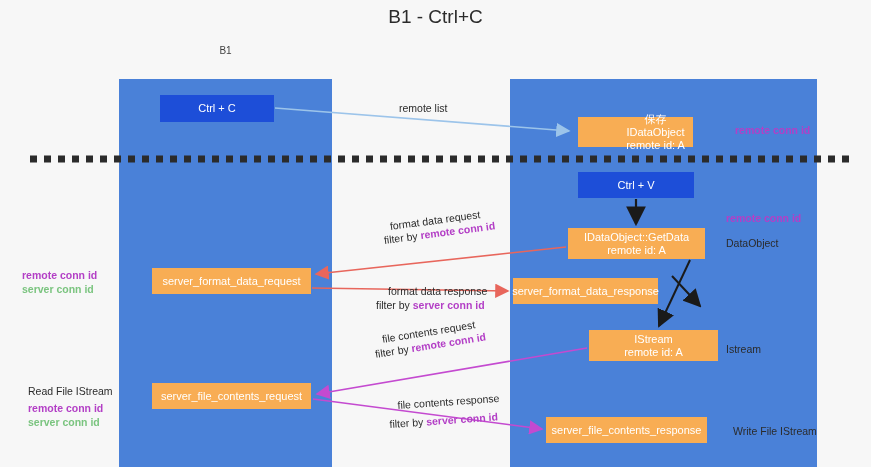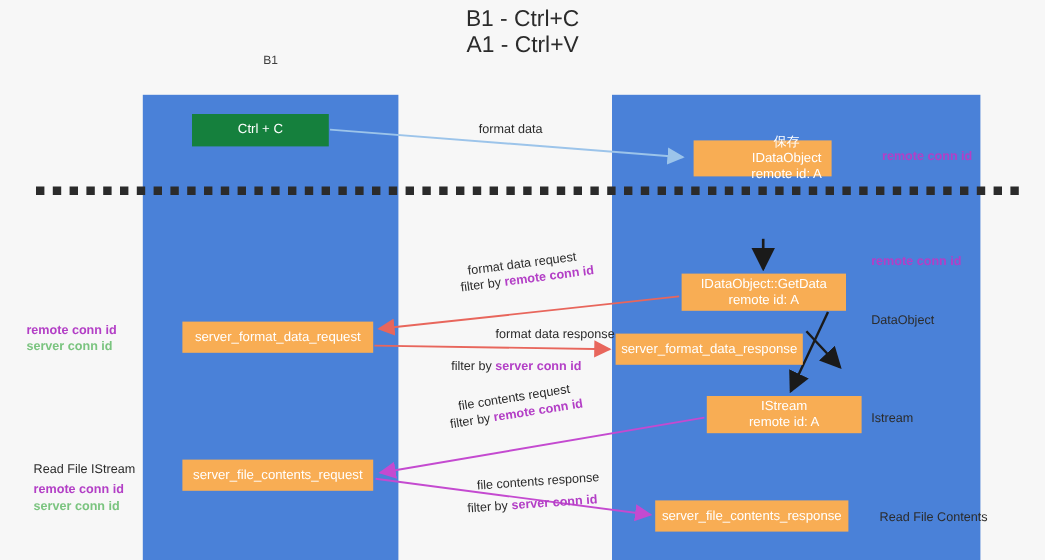--- a/index.html
+++ b/index.html
@@ -27,77 +27,76 @@
 
   
   #title{position:absolute;left:0;top:6px;width:871px;text-align:center;
          font-size:19px;line-height:21px;color:#2b2b2b;}
   #title span{display:block;}
 
   
   .box{position:absolute;display:flex;align-items:center;justify-content:center;
        text-align:center;color:#ffffff;font-size:11px;line-height:13px;
        box-sizing:border-box;padding:2px 4px;}
-  .box.green{background:#15803d;}
+  .box.green{background:#1d4ed8;}
   .box.orange{background:#f8ad54;}
   .box .two{display:block;}
 
   #box-ctrlc{left:160px;top:95px;width:114px;height:27px;}
   #box-save-ido{left:578px;top:117px;width:115px;height:30px;padding-left:44px;}
   #box-ctrlv{left:578px;top:172px;width:116px;height:26px;}
   #box-getdata{left:568px;top:228px;width:137px;height:31px;text-align:center;}
   #box-sfdreq{left:152px;top:268px;width:159px;height:26px;justify-content:center;}
-  #box-sfdresp{left:513px;top:278px;width:156px;height:26px;}
+  #box-sfdresp{left:513px;top:278px;width:145px;height:26px;}
   #box-istream{left:589px;top:330px;width:129px;height:31px;}
   #box-sfcreq{left:152px;top:383px;width:159px;height:26px;}
   #box-sfcresp{left:546px;top:417px;width:161px;height:26px;}
 
   
   .ann{position:absolute;font-size:10.5px;line-height:14px;}
   .purple{color:#b33fc6;font-weight:bold;}
   .green-t{color:#7ac47f;font-weight:bold;}
   .plain{color:#2b2b2b;}
 
   #ann-remote1{left:735px;top:123px;}
   #ann-remote2{left:726px;top:211px;}
-  #ann-dataobject{left:726px;top:236px;margin-top:24px;}
+  #ann-dataobject{left:726px;top:236px;}
   #ann-istream{left:726px;top:342px;}
   #ann-write{left:733px;top:424px;}
 
   #ann-left1{left:22px;top:268px;}
   #ann-read{left:28px;top:384px;}
   #ann-left2{left:28px;top:401px;}
 
   
   .elabel{position:absolute;font-size:10.5px;line-height:14px;color:#2b2b2b;white-space:nowrap;}
   #el-formatlist{left:399px;top:101px;}
 
   #el-fdreq{left:389px;top:219px;transform:rotate(-7.5deg);transform-origin:left top;}
   #el-fdreq2{left:383px;top:233px;transform:rotate(-7.5deg);transform-origin:left top;}
 
-  #el-fdresp{left:388px;top:272px;margin-left:25px;}
+  #el-fdresp{left:388px;top:284px;}
   #el-fdresp2{left:376px;top:298px;}
 
   #el-fcreq{left:381px;top:332px;transform:rotate(-9deg);transform-origin:left top;}
   #el-fcreq2{left:374px;top:347px;transform:rotate(-9deg);transform-origin:left top;}
 
   #el-fcresp{left:397px;top:398px;transform:rotate(-4deg);transform-origin:left top;}
   #el-fcresp2{left:389px;top:417px;transform:rotate(-4deg);transform-origin:left top;}
 
   
   #wires{position:absolute;left:0;top:0;width:871px;height:467px;pointer-events:none;}
 </style>
 </head>
 <body>
 
 <div id="stage">
 
   <div id="title">
     <span>B1 - Ctrl+C</span>
-    <span>A1 - Ctrl+V</span>
   </div>
 
   <div class="lane" id="lane-b1"></div>
   <div class="lane" id="lane-a1"></div>
 
   <div class="lane-head" id="head-b1">
     <span class="l1">B1</span>
   </div>
 
   <svg id="wires" viewBox="0 0 871 467">
@@ -139,20 +138,23 @@
     <span>Ctrl + C</span>
   </div>
 
   <div class="box orange" id="box-save-ido">
     <span>
       <span class="two">保存IDataObject</span>
       <span class="two">remote id: A</span>
     </span>
   </div>
 
+  <div class="box green" id="box-ctrlv">
+    <span>Ctrl + V</span>
+  </div>
 
   <div class="box orange" id="box-getdata">
     <span>
       <span class="two">IDataObject::GetData</span>
       <span class="two">remote id: A</span>
     </span>
   </div>
 
   <div class="box orange" id="box-sfdreq">
     <span>server_format_data_request</span>
@@ -170,21 +172,21 @@
   </div>
 
   <div class="box orange" id="box-sfcreq">
     <span>server_file_contents_request</span>
   </div>
 
   <div class="box orange" id="box-sfcresp">
     <span>server_file_contents_response</span>
   </div>
 
-  <div class="elabel" id="el-formatlist">format data</div>
+  <div class="elabel" id="el-formatlist">remote list</div>
 
   <div class="elabel" id="el-fdreq">format data request</div>
   <div class="elabel" id="el-fdreq2">
     <span class="plain">filter by </span><span class="purple">remote conn id</span>
   </div>
 
   <div class="elabel" id="el-fdresp">format data response</div>
   <div class="elabel" id="el-fdresp2">
     <span class="plain">filter by </span><span class="purple">server conn id</span>
   </div>
@@ -196,21 +198,21 @@
 
   <div class="elabel" id="el-fcresp">file contents response</div>
   <div class="elabel" id="el-fcresp2">
     <span class="plain">filter by </span><span class="purple">server conn id</span>
   </div>
 
   <div class="ann purple" id="ann-remote1">remote conn id</div>
   <div class="ann purple" id="ann-remote2">remote conn id</div>
   <div class="ann plain" id="ann-dataobject">DataObject</div>
   <div class="ann plain" id="ann-istream">Istream</div>
-  <div class="ann plain" id="ann-write">Read File Contents</div>
+  <div class="ann plain" id="ann-write">Write File IStream</div>
 
   <div class="ann" id="ann-left1">
     <div class="purple">remote conn id</div>
     <div class="green-t">server conn id</div>
   </div>
 
   <div class="ann plain" id="ann-read">Read File IStream</div>
   <div class="ann" id="ann-left2">
     <div class="purple">remote conn id</div>
     <div class="green-t">server conn id</div>

